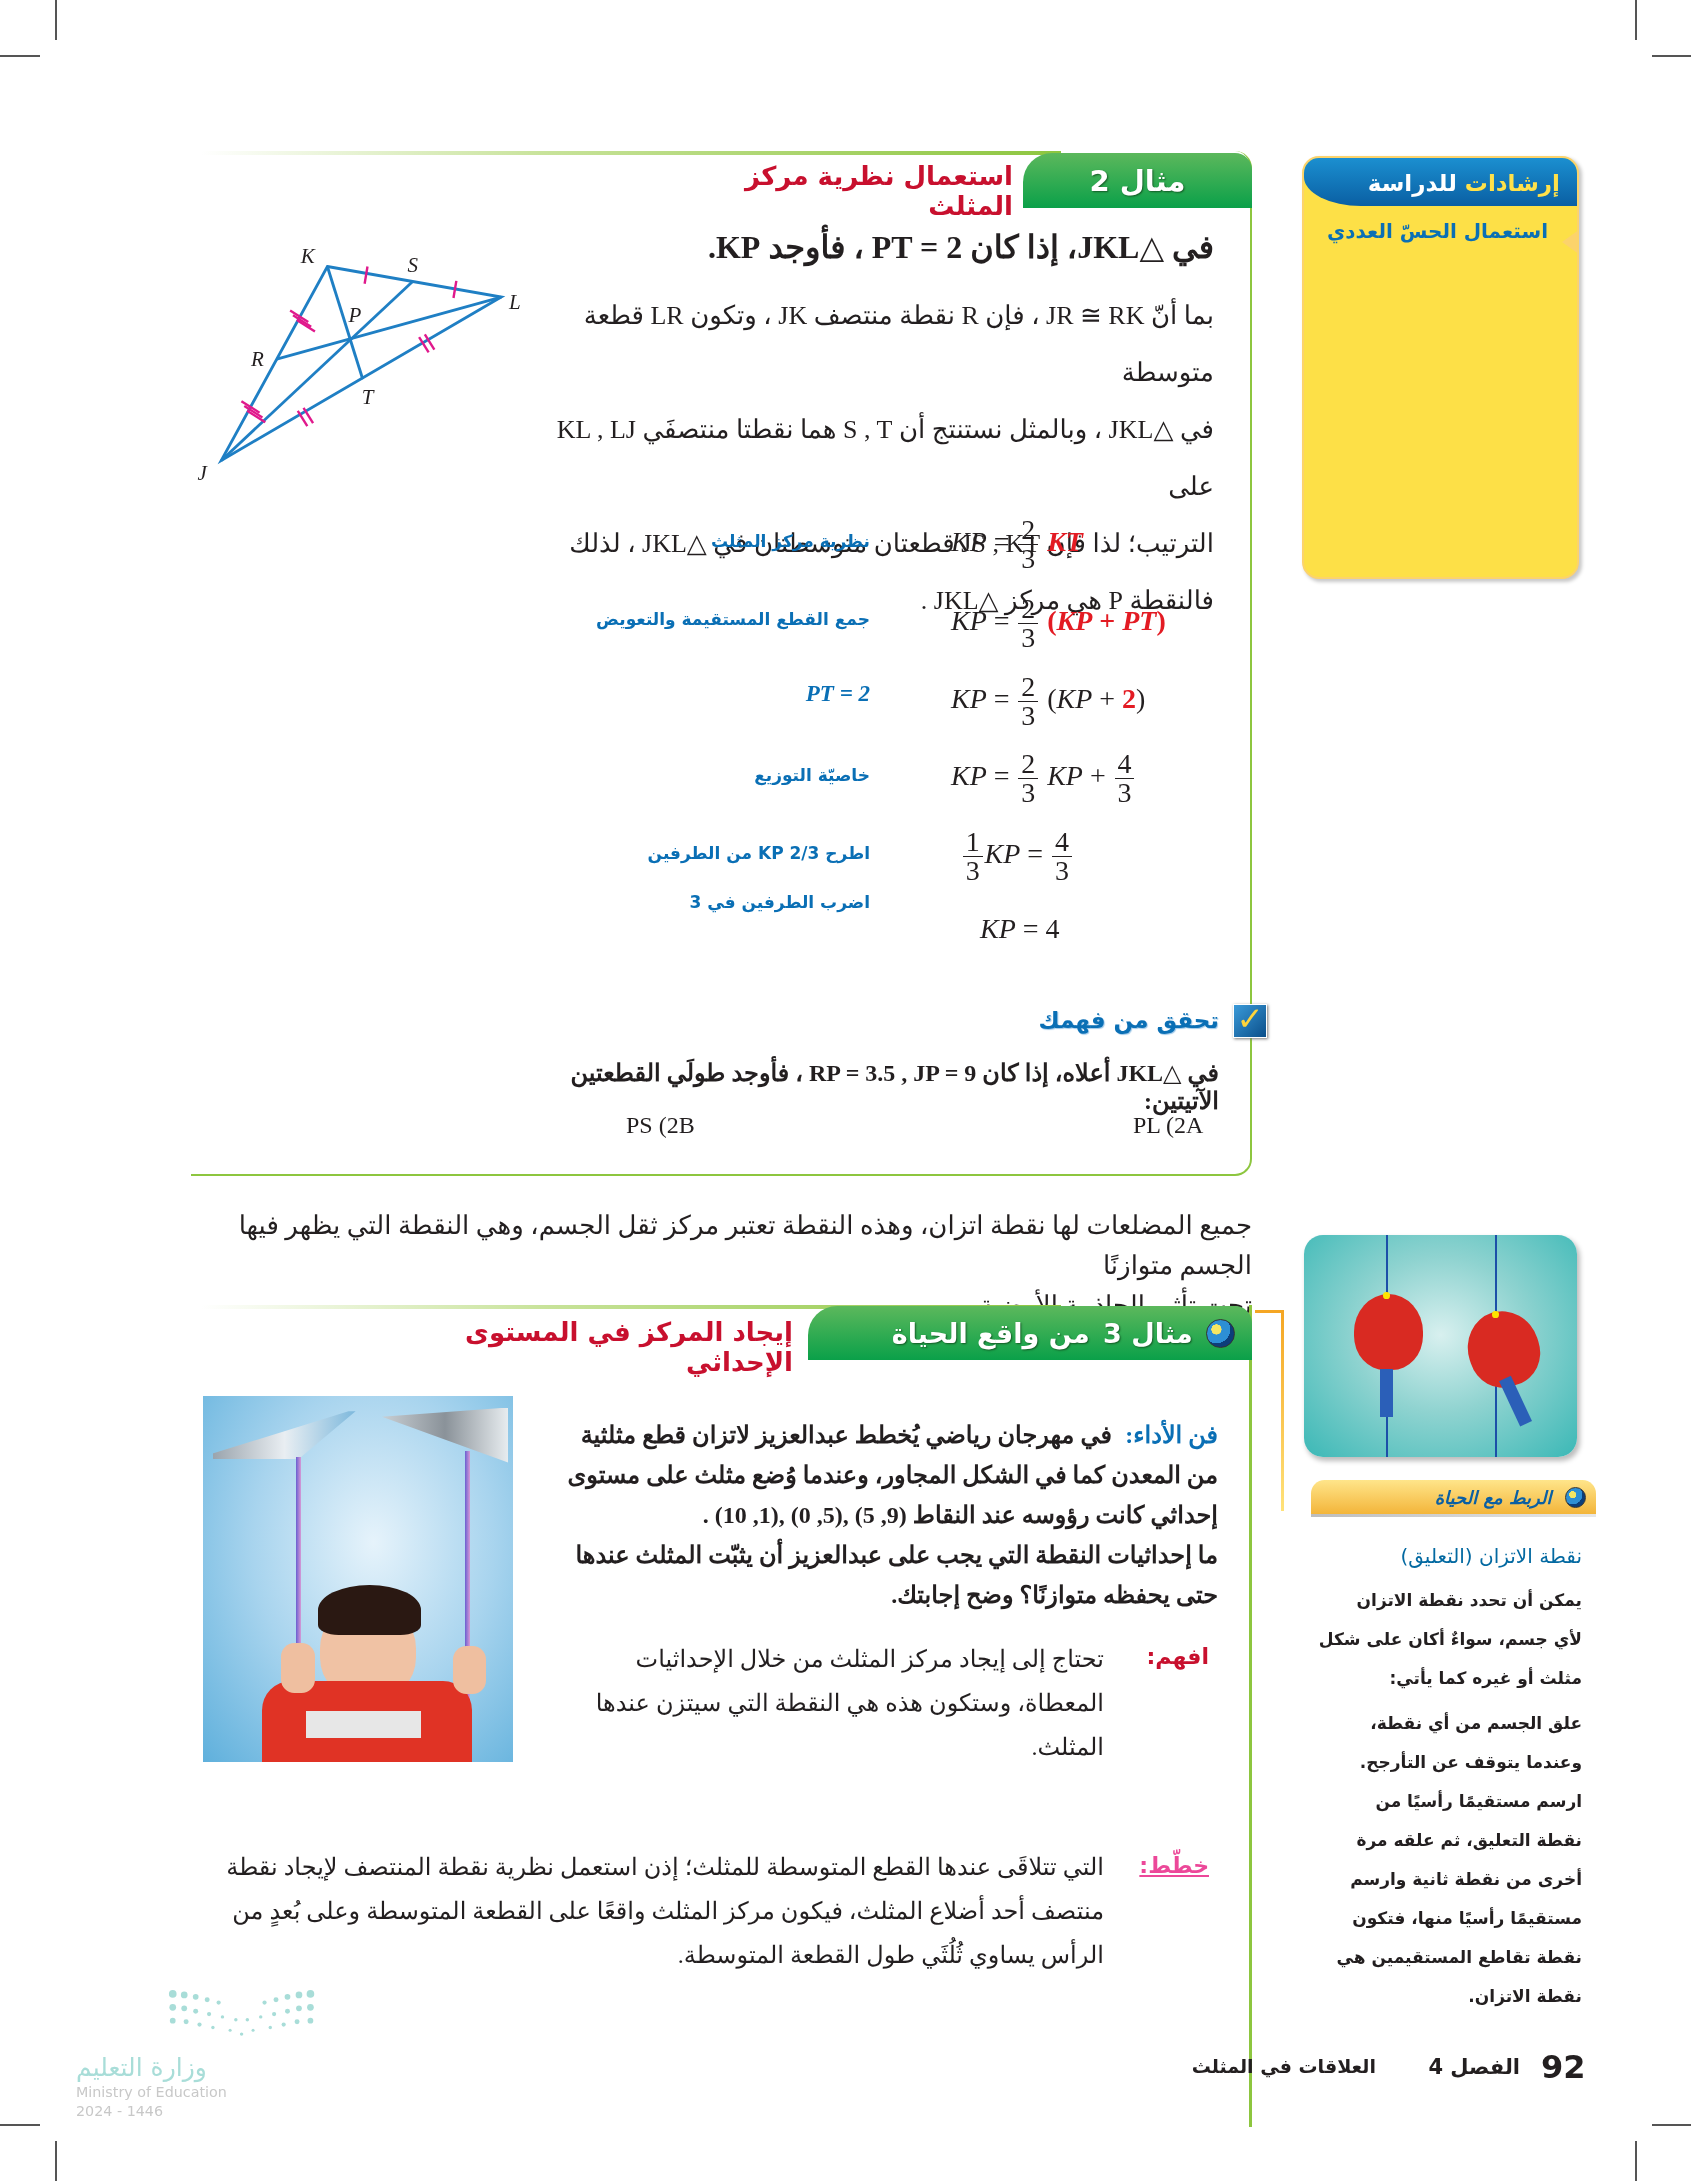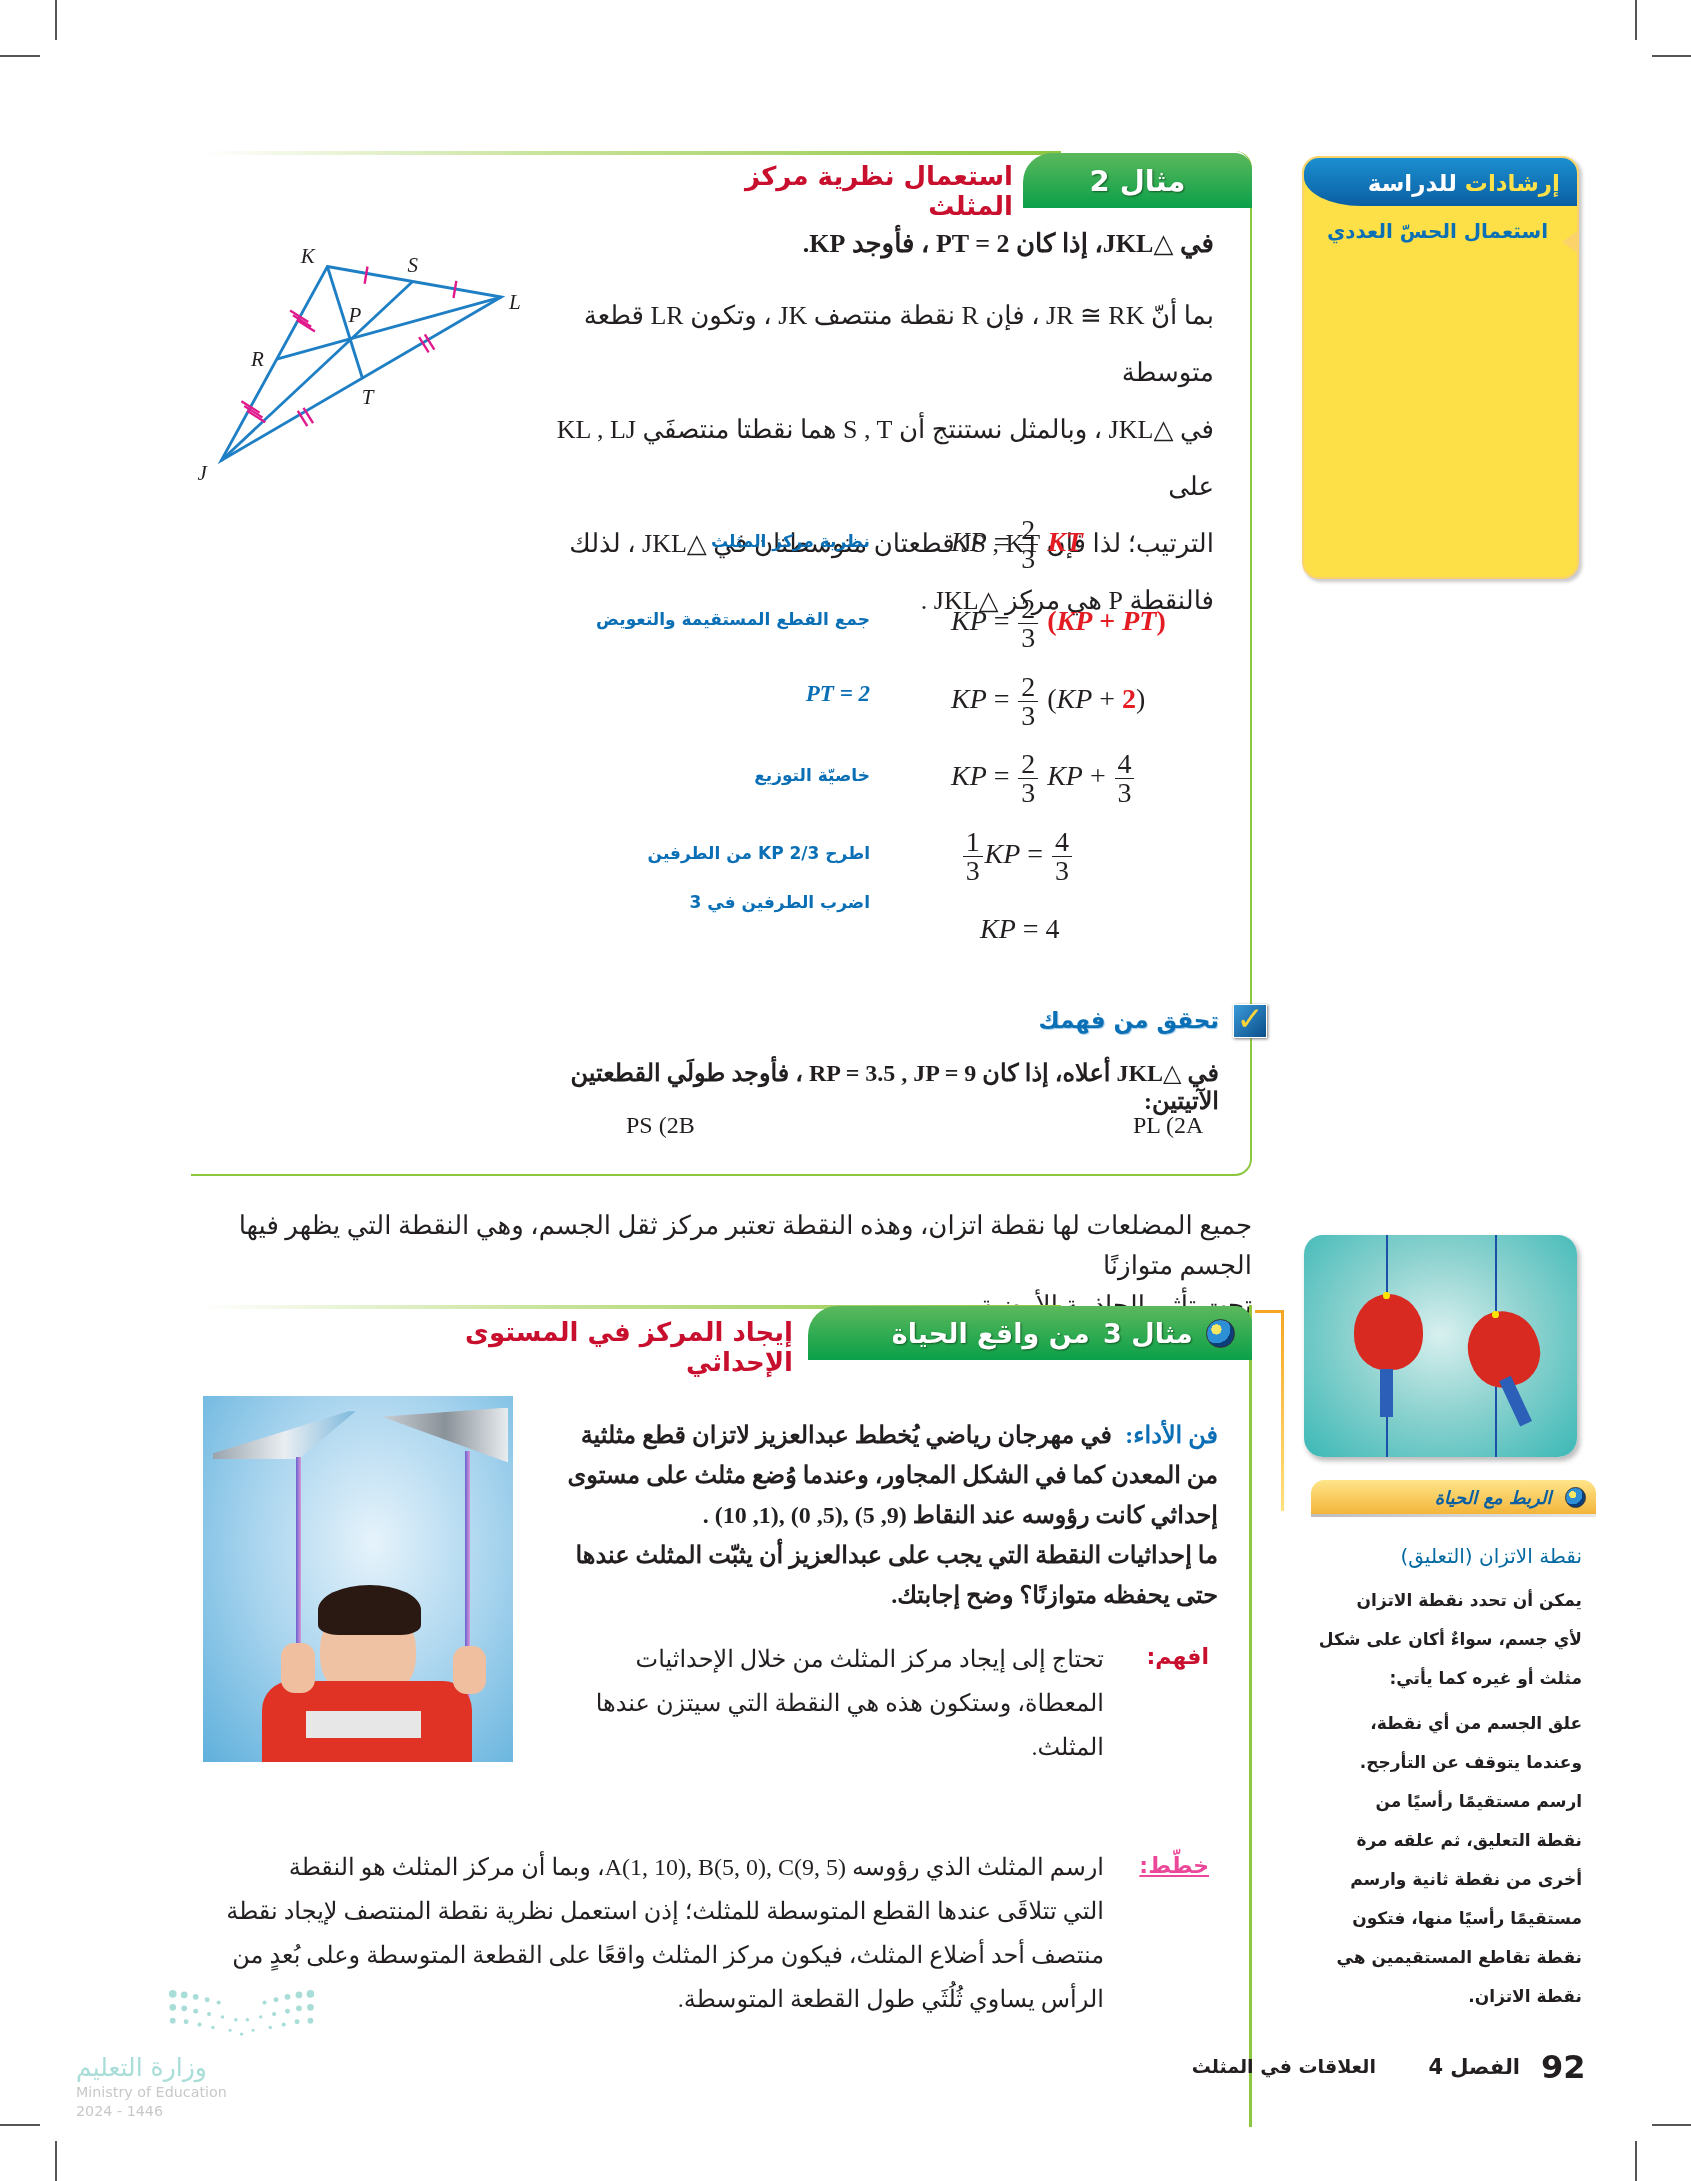--- a/index.html
+++ b/index.html
@@ -85,21 +85,21 @@
       <text x="120" y="30">K</text>
       <text x="232" y="40">S</text>
       <text x="338" y="78">L</text>
       <text x="170" y="92">P</text>
       <text x="68" y="138">R</text>
       <text x="184" y="178">T</text>
       <text x="12" y="258">J</text>
     </g>
   </svg>
 
-  <div class="abs rtl serif bold" style="left:574px;top:228px;width:640px;font-size:26px;">في △JKL، إذا كان PT = 2 ، فأوجد KP.</div>
+  <div class="abs rtl serif bold" style="left:574px;top:228px;width:640px;font-size:32px;">في △JKL، إذا كان PT = 2 ، فأوجد KP.</div>
 
   <div class="abs rtl serif" style="left:550px;top:287px;width:664px;font-size:26px;line-height:57px;">
     <div>بما أنّ JR ≅ RK ، فإن R نقطة منتصف JK ، وتكون LR قطعة متوسطة</div>
     <div>في △JKL ، وبالمثل نستنتج أن S , T هما نقطتا منتصفَي KL , LJ على</div>
     <div>الترتيب؛ لذا فإن JS , KT قطعتان متوسطتان في △JKL ، لذلك</div>
     <div>فالنقطة P هي مركز △JKL .</div>
   </div>
 
   <div>
     <div class="abs rtl blue-lbl" style="left:516px;top:531px;width:354px;font-size:17px;">نظرية مركز المثلث</div>
@@ -211,21 +211,20 @@
 
   <div class="abs rtl bold" style="left:1109px;top:1644px;width:100px;font-size:22px;color:#c8102e;">افهم:</div>
   <div class="abs rtl serif" style="left:564px;top:1637px;width:540px;font-size:24px;line-height:44px;">
     <div>تحتاج إلى إيجاد مركز المثلث من خلال الإحداثيات</div>
     <div>المعطاة، وستكون هذه هي النقطة التي سيتزن عندها</div>
     <div>المثلث.</div>
   </div>
 
   <div class="abs rtl bold" style="left:1109px;top:1853px;width:100px;font-size:22px;color:#ec4899;text-decoration:underline;">خطّط:</div>
   <div class="abs rtl serif" style="left:196px;top:1845px;width:908px;font-size:24px;line-height:44px;">
-    <div>ارسم المثلث الذي رؤوسه A(1, 10), B(5, 0), C(9, 5)، وبما أن مركز المثلث هو النقطة</div>
     <div>التي تتلاقَى عندها القطع المتوسطة للمثلث؛ إذن استعمل نظرية نقطة المنتصف لإيجاد نقطة</div>
     <div>منتصف أحد أضلاع المثلث، فيكون مركز المثلث واقعًا على القطعة المتوسطة وعلى بُعدٍ من</div>
     <div>الرأس يساوي ثُلُثَي طول القطعة المتوسطة.</div>
   </div>
 </section>
 
 <aside>
   <div class="photo" style="left:1304px;top:1235px;width:273px;height:222px;border-radius:19px;background:radial-gradient(ellipse at 50% 45%, #d8f0ef 0%, #8fd3d0 45%, #3bb8b6 100%);box-shadow:2.9px 3.8px 4.8px #bdbdbd;">
     <div class="abs" style="left:82px;top:0;width:1.9px;height:222px;background:#1c4fa8;"></div>
     <div class="abs" style="left:191px;top:0;width:1.9px;height:222px;background:#1c4fa8;"></div>

